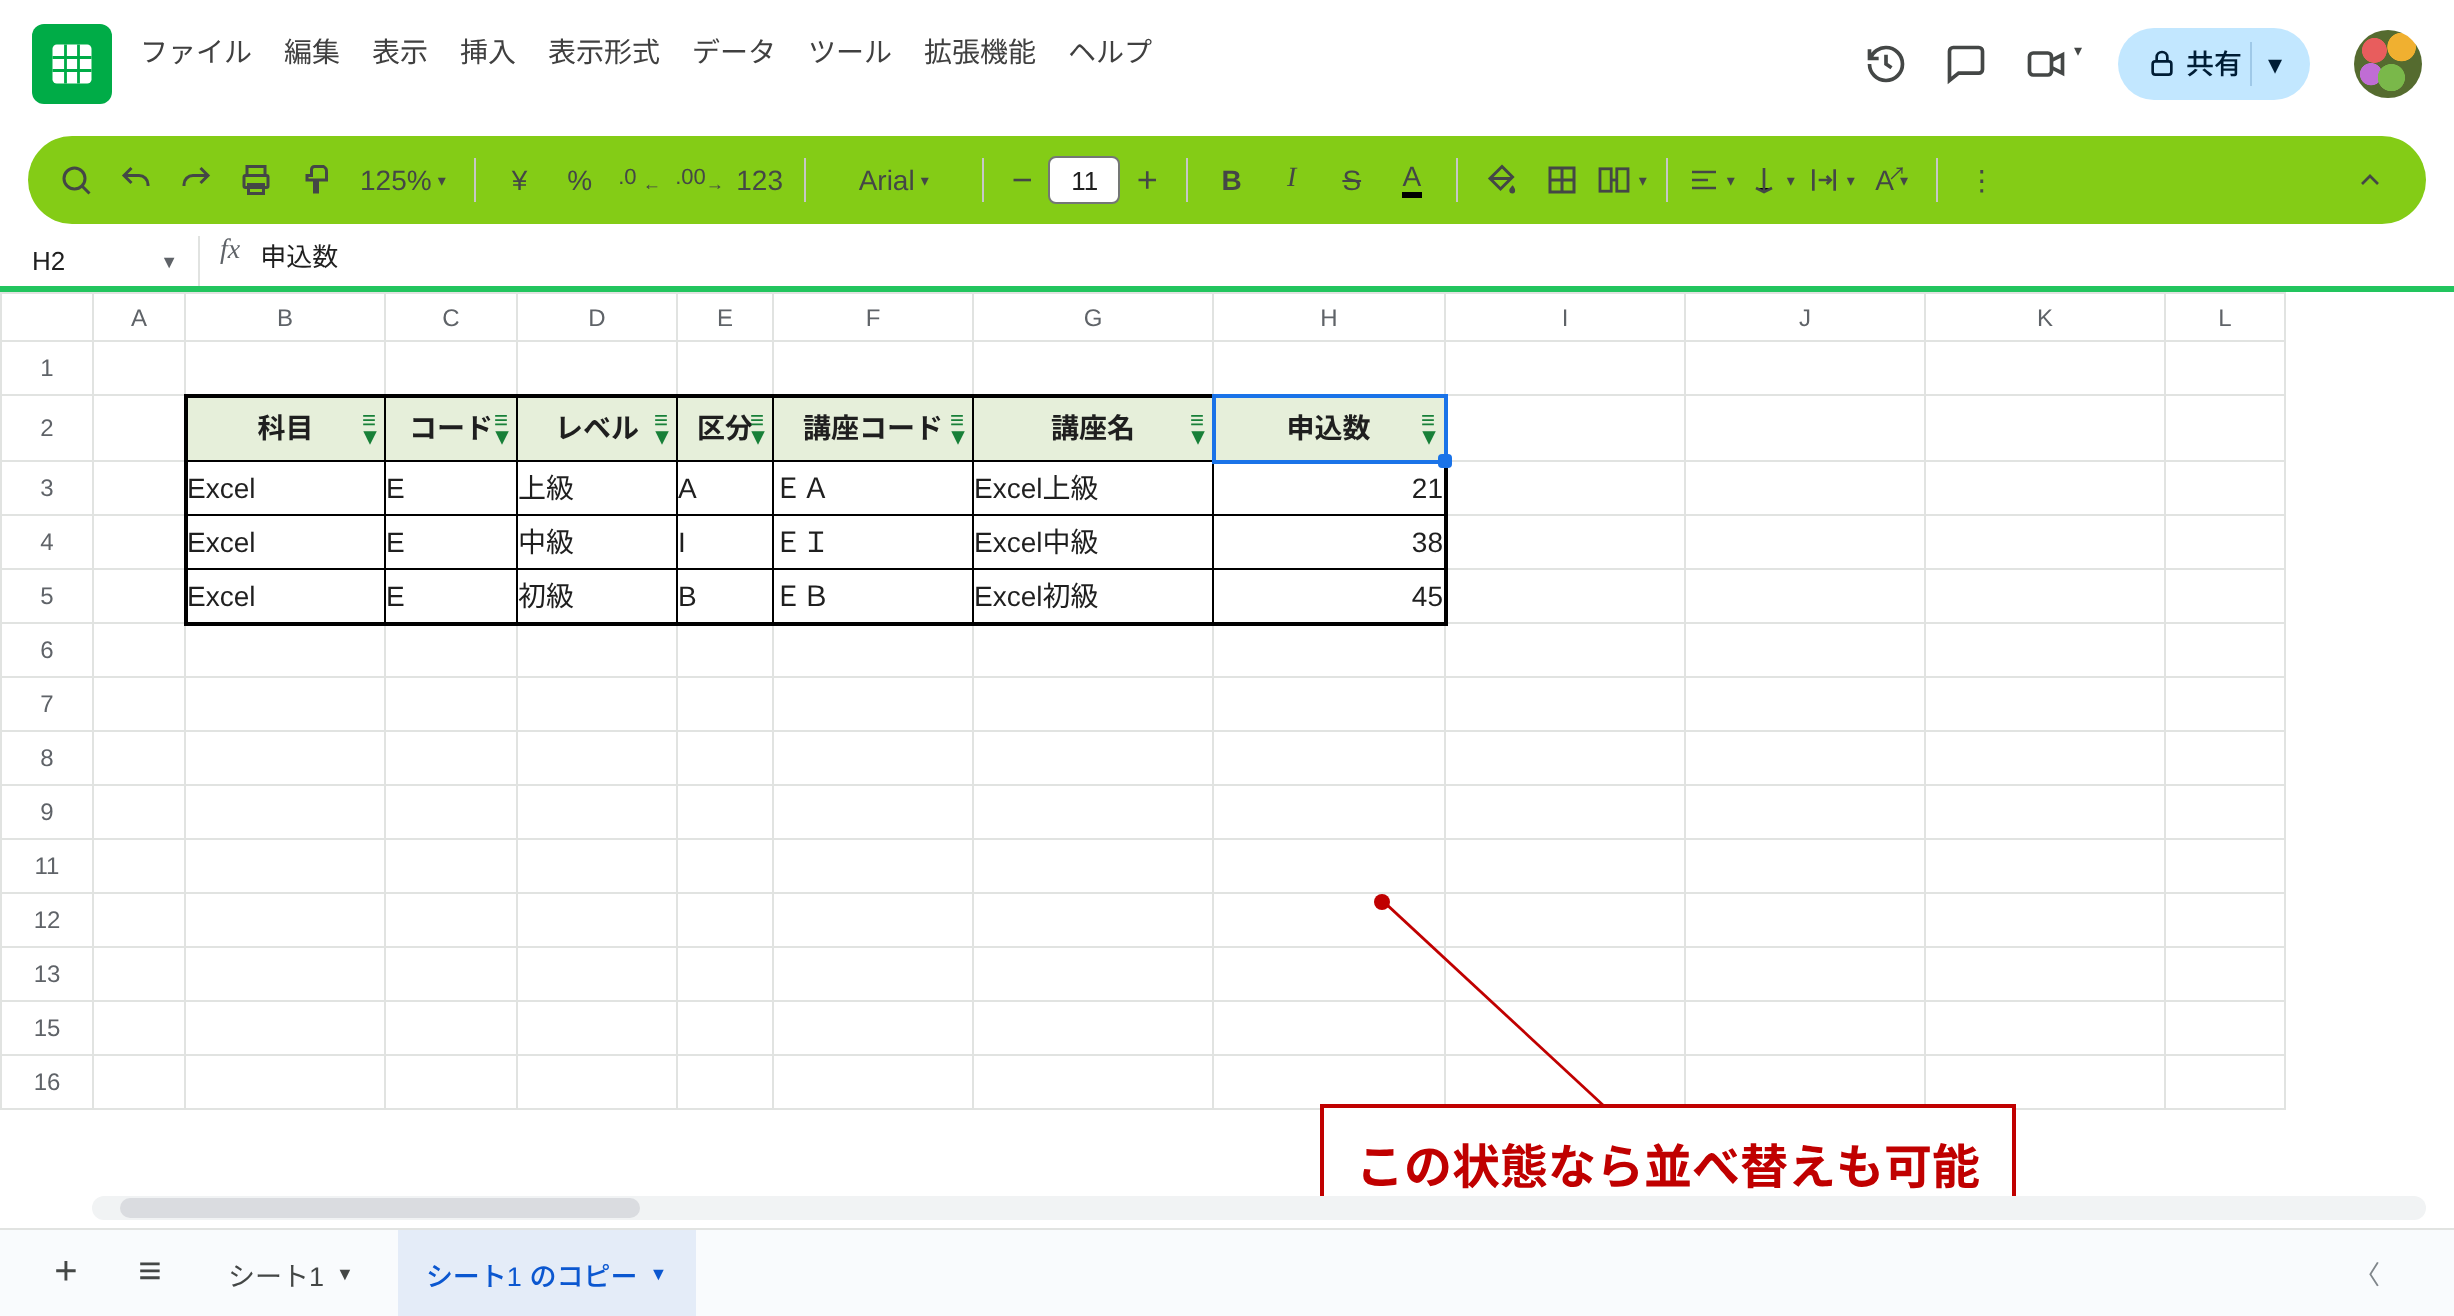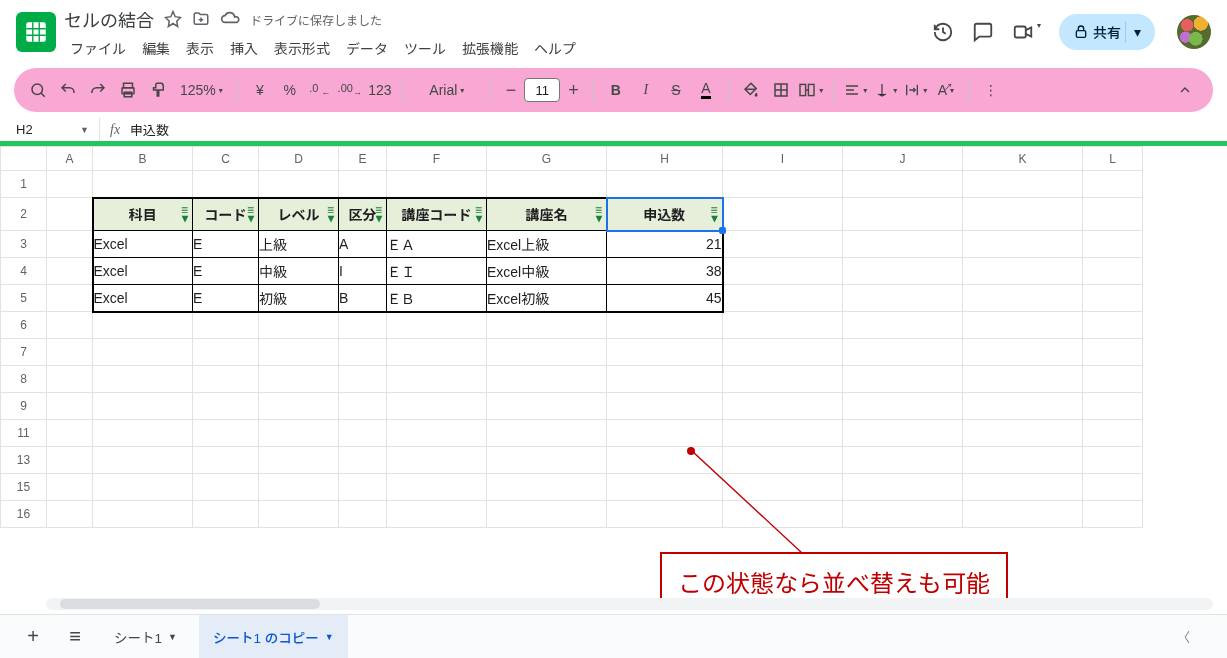--- a/index.html
+++ b/index.html
@@ -24,34 +24,34 @@
   .avatar { width:34px; height:34px; border-radius:50%; background:
     radial-gradient(circle at 30% 30%, #e85d5d 0 18%, transparent 19%),
     radial-gradient(circle at 70% 25%, #f0b030 0 20%, transparent 21%),
     radial-gradient(circle at 55% 70%, #7ab84a 0 22%, transparent 23%),
     radial-gradient(circle at 25% 65%, #c06dd4 0 16%, transparent 17%),
     #556b2f;
     margin-left:4px;}
 
   
   .toolbar-wrap { padding:0 14px; }
-  .toolbar { background:#f9a8d4; border-radius:26px; height:44px; display:flex; align-items:center; padding:0 10px; gap:2px; position:relative; }
+  .toolbar { background:#84cc16; border-radius:26px; height:44px; display:flex; align-items:center; padding:0 10px; gap:2px; position:relative; }
   .tb-btn { min-width:28px; height:28px; display:inline-flex; align-items:center; justify-content:center; border-radius:4px; color:#444746; font-size:14px; }
   .tb-sep { width:1px; height:22px; background:#c7c7c7; margin:0 6px; }
   .zoom { padding:0 6px;}
   .font-name { width:72px; }
   .font-size-box { border:1px solid #747775; border-radius:4px; width:36px; height:24px; display:flex; align-items:center; justify-content:center; font-size:13px; background:#fff;}
   .minus-plus { font-size:18px; color:#444746; padding:0 6px;}
   .collapse { position:absolute; right:14px; }
   .text-color-underline { border-bottom:3px solid #000; padding-bottom:1px; line-height:1; }
 
   .with-arrow::after { content:"▾"; font-size:8px; margin-left:3px; color:#444746; }
 
   
-  .formula-row { display:flex; align-items:center; height:28px; border-bottom:5px solid #22c55e; margin-top:6px; }
+  .formula-row { display:flex; align-items:flex-start; height:28px; border-bottom:3px solid #22c55e; margin-top:6px; }
   .name-box { width:100px; display:flex; align-items:center; justify-content:space-between; padding:0 10px 0 16px; font-size:13px; border-right:1px solid #e1e3e1; height:100%;}
   .fx { color:#5f6368; font-style:italic; padding:0 10px; font-family:serif; font-size:14px; }
   .formula-val { font-size:13px; }
 
   
   .grid-wrap { position:relative; height:460px; overflow:hidden; }
   table.grid { border-collapse:collapse; table-layout:fixed; }
   table.grid th, table.grid td { border:1px solid #e1e3e1; height:27px; font-size:14px; padding:0; position:relative; }
   table.grid thead th { background:#fff; font-weight:normal; color:#5f6368; font-size:12px; text-align:center; height:24px;}
   table.grid tbody th.rowhdr { background:#fff; font-weight:normal; color:#5f6368; font-size:12px; text-align:center; width:46px; }
@@ -74,21 +74,21 @@
   .filter-glyph span{display:block; text-align:right;}
 
   td.data { padding:0 6px; }
   .center{text-align:left}.left{text-align:left}.right{text-align:right}
 
   
   .active-cell { outline:2px solid #1a73e8; outline-offset:-1px; }
   .active-handle { position:absolute; right:-4px; bottom:-4px; width:7px; height:7px; background:#1a73e8; border-radius:2px; }
 
   
-  .callout-box { position:absolute; left:660px; top:406px; border:2.5px solid #c00000; padding:10px 16px; background:#fff; font-size:24px; color:#c00000; font-weight:normal; }
+  .callout-box { position:absolute; left:660px; top:406px; border:2.5px solid #c00000; padding:10px 16px; background:#fff; font-size:24px; color:#c00000; font-weight:bold; }
   .callout-line { position:absolute; left:692px; top:305px; width:120px; height:106px; pointer-events:none; }
   .callout-dot { position:absolute; left:687px; top:301px; width:8px; height:8px; background:#c00000; border-radius:50%; }
 
   
   .hscroll { position:absolute; bottom:48px; left:46px; right:14px; height:12px; background:#f1f3f4; border-radius:6px; }
   .hscroll .thumb { position:absolute; left:14px; top:1px; width:260px; height:10px; background:#dadce0; border-radius:6px; }
 
   
   .sheet-bar { position:absolute; bottom:0; left:0; right:0; height:44px; border-top:1px solid #e1e3e1; display:flex; align-items:center; padding:0 16px; gap:8px; background:#f9fbfd;}
   .sb-btn { width:34px; height:34px; display:flex; align-items:center; justify-content:center; color:#444746; font-size:20px; }
@@ -103,40 +103,20 @@
 <body>
 
 <div class="titlebar">
   <div class="logo">
     <svg viewBox="0 0 24 24" fill="none">
         <rect x="3" y="3" width="18" height="18" rx="2" fill="#fff"></rect>
         <path d="M3 9h18M3 15h18M9 3v18M15 3v18" stroke="#00ac47" stroke-width="1.3"></path>
       </svg>
   </div>
   <div class="title-col">
-    <div class="title-row1">
-      <span class="doc-title">セルの結合</span>
-      <span class="title-icon">
-          <svg width="18" height="18" viewBox="0 0 24 24" fill="none" stroke="#5f6368" stroke-width="2">
-            <path d="M12 2l2.9 6.9L22 10l-5 4.9 1.2 7.1L12 18l-6.2 4 1.2-7.1L2 10l7.1-1.1z"></path>
-          </svg>
-        </span>
-      <span class="title-icon">
-          <svg width="18" height="18" viewBox="0 0 24 24" fill="none" stroke="#5f6368" stroke-width="2">
-            <path d="M3 6a2 2 0 012-2h4l2 2h8a2 2 0 012 2v9a2 2 0 01-2 2H5a2 2 0 01-2-2V6z"></path>
-            <path d="M12 10v6m-3-3h6"></path>
-          </svg>
-        </span>
-      <span class="title-icon">
-          <svg width="20" height="20" viewBox="0 0 24 24" fill="none" stroke="#5f6368" stroke-width="2">
-            <path d="M6 16a4 4 0 110-8 6 6 0 0111.5 1.5A3.5 3.5 0 1118 16H6z"></path>
-          </svg>
-        </span>
-      <span class="save-status">ドライブに保存しました</span>
-    </div>
     <div class="menubar">
       <span>ファイル</span>
       <span>編集</span>
       <span>表示</span>
       <span>挿入</span>
       <span>表示形式</span>
       <span>データ</span>
       <span>ツール</span>
       <span>拡張機能</span>
       <span>ヘルプ</span>
@@ -473,20 +453,35 @@
           <td></td>
           <td></td>
           <td></td>
           <td></td>
           <td></td>
           <td></td>
           <td></td>
           <td></td>
         </tr>
     <tr>
+          <th class="rowhdr">12</th>
+          <td></td>
+          <td></td>
+          <td></td>
+          <td></td>
+          <td></td>
+          <td></td>
+          <td></td>
+          <td></td>
+          <td></td>
+          <td></td>
+          <td></td>
+          <td></td>
+        </tr>
+    <tr>
           <th class="rowhdr">13</th>
           <td></td>
           <td></td>
           <td></td>
           <td></td>
           <td></td>
           <td></td>
           <td></td>
           <td></td>
           <td></td>

